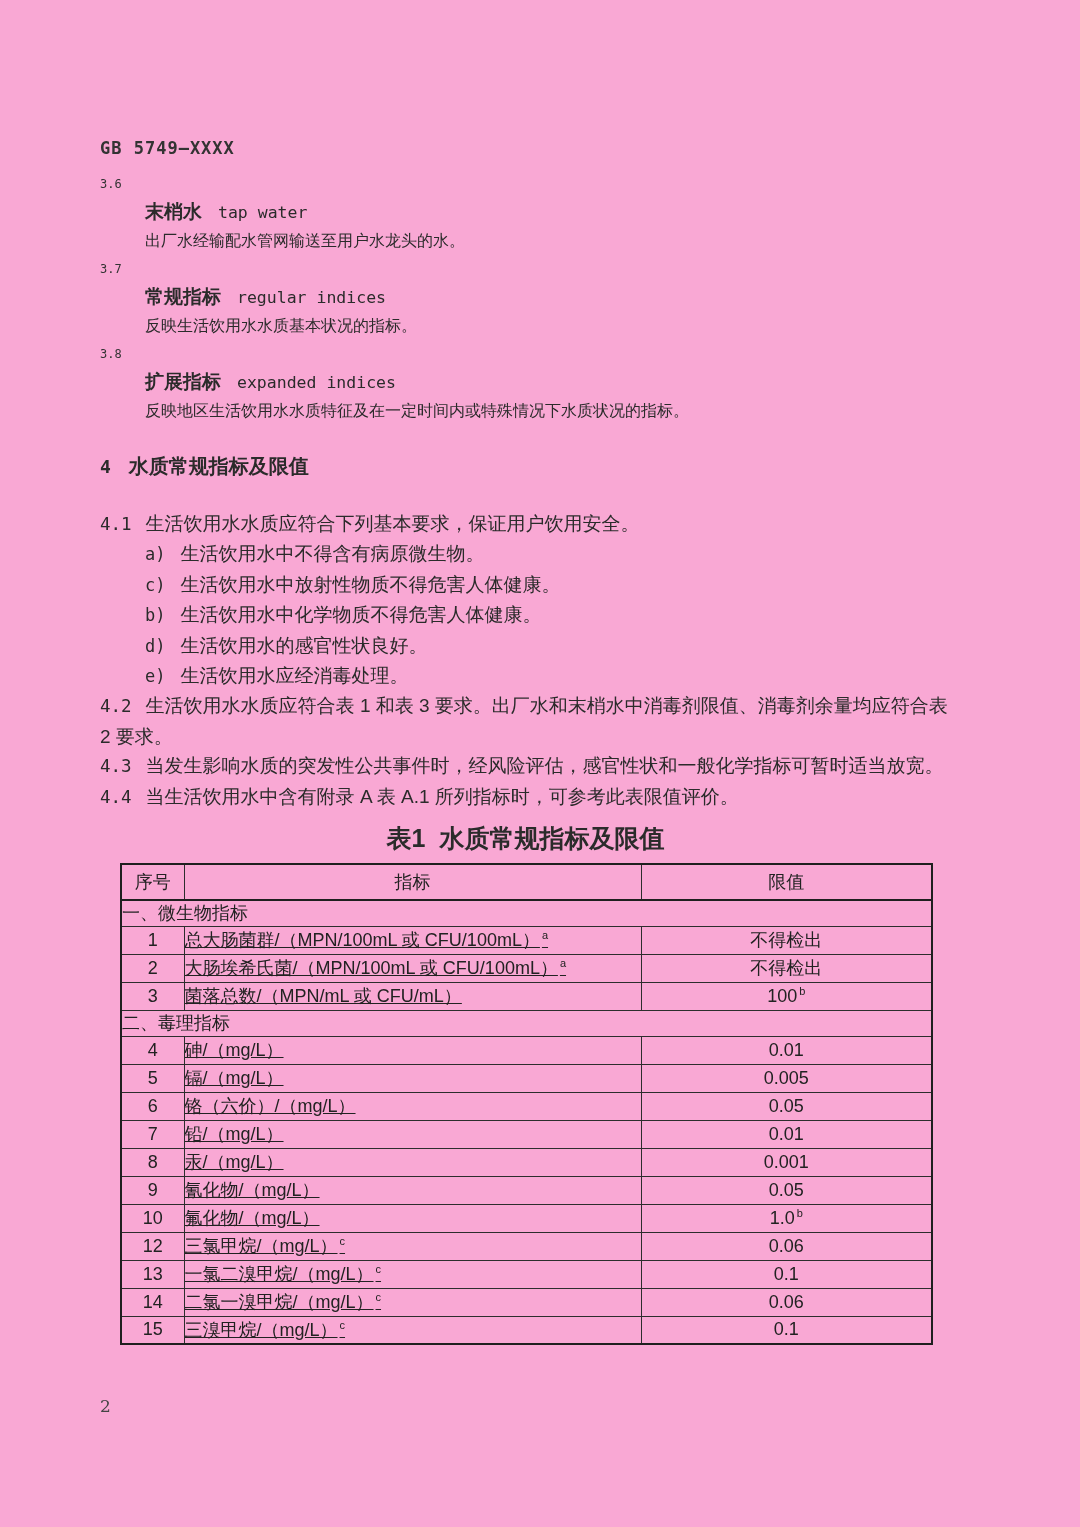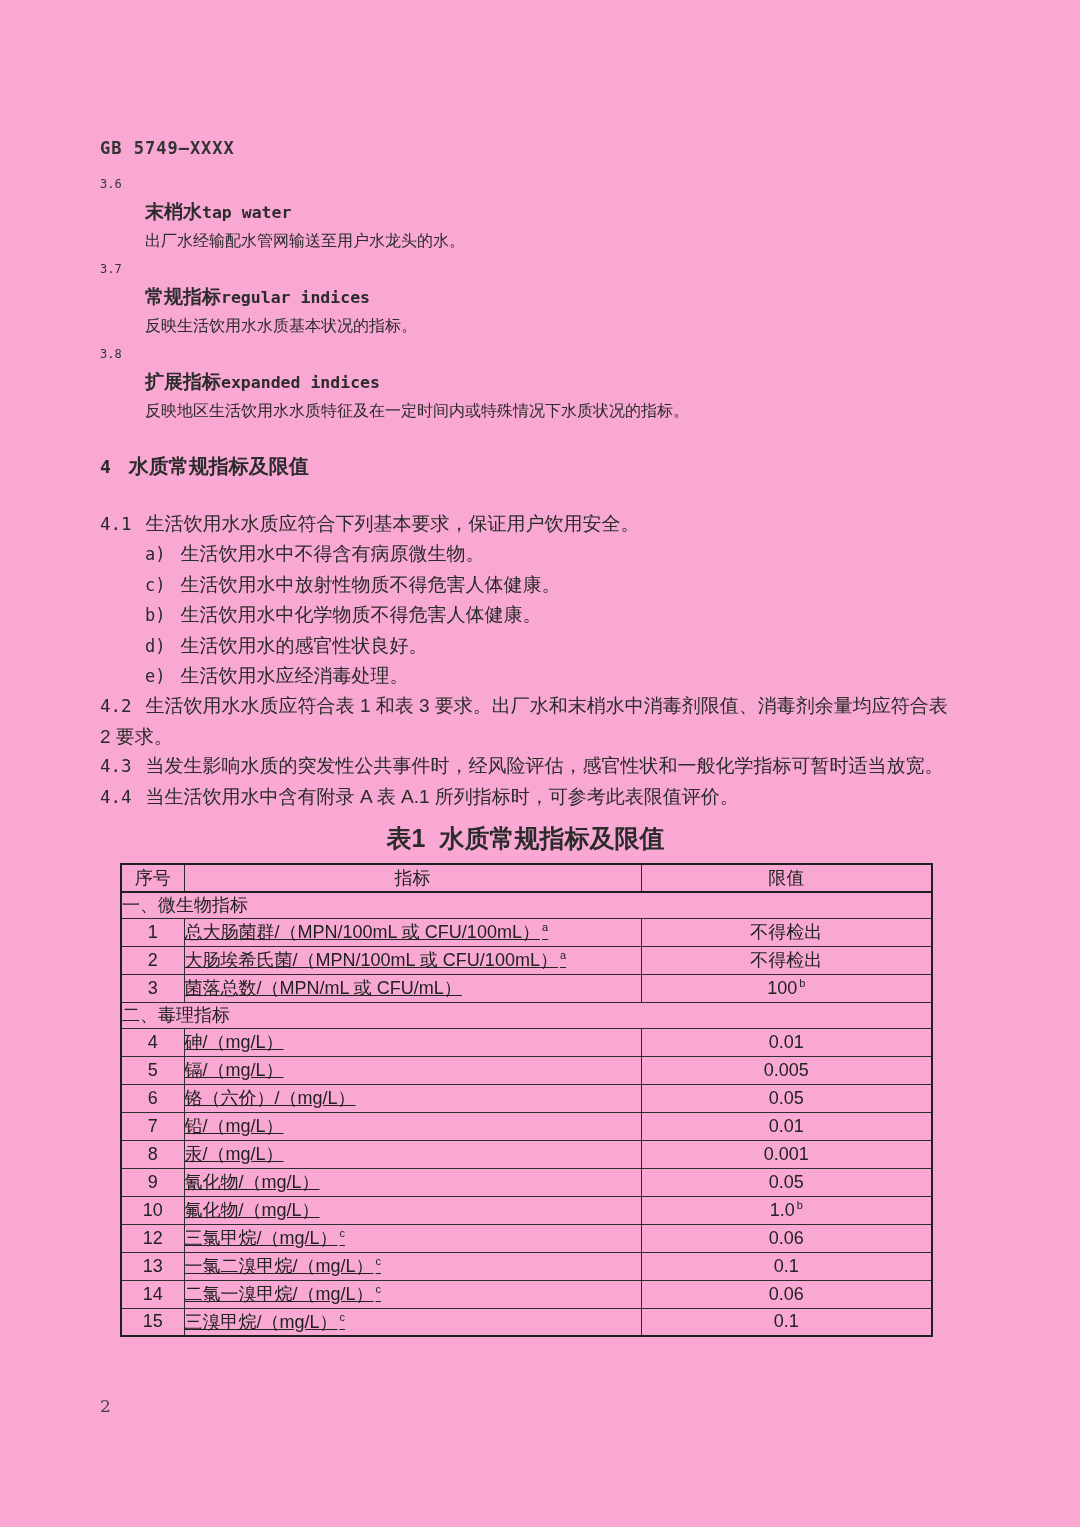--- a/index.html
+++ b/index.html
@@ -37,21 +37,22 @@
   .term-line {
     padding-left: 45px;
     line-height: 28px;
     font-size: 19px;
     font-weight: bold;
     white-space: nowrap;
   }
   .term-en {
     font-family: "DejaVu Sans Mono", monospace;
     font-size: 16.5px;
-    font-weight: bold;
+    margin-left: 16px;
+    font-weight: normal;
   }
   .term-def {
     padding-left: 45px;
     line-height: 28px;
     font-size: 16px;
     white-space: nowrap;
   }
   .heading4 {
     margin-top: 26px;
     font-size: 20px;
@@ -107,21 +108,21 @@
   table.std th, table.std td {
     border: 1px solid #2d2d2d;
     font-size: 18px;
     font-weight: normal;
     padding: 0;
     white-space: nowrap;
     overflow: hidden;
     color: #222;
   }
   table.std thead th {
-    height: 28px;
+    height: 36px;
     border-bottom: 2px solid #1f1f1f;
     text-align: center;
   }
   td.section-cell {
     height: 26px;
     text-align: left;
     padding-left: 18px;
     font-size: 18px;
   }
   tr.data-row { height: 28px; }

